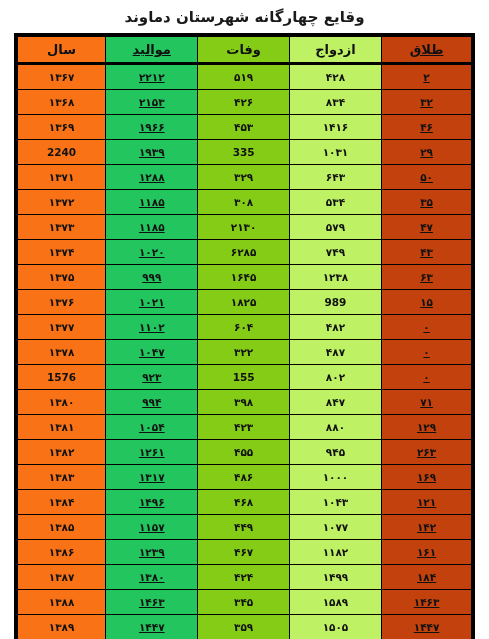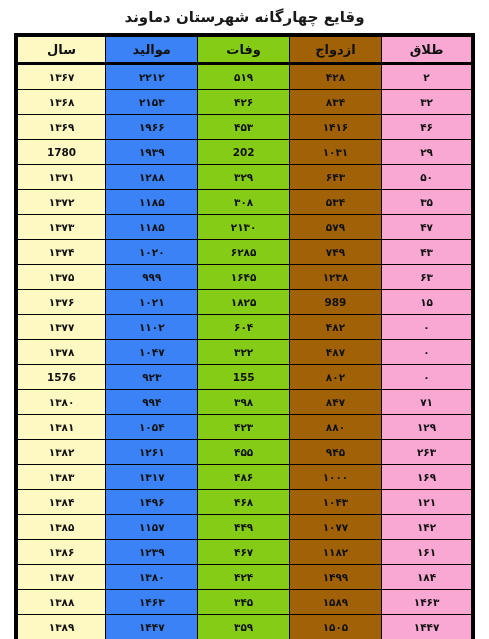--- a/index.html
+++ b/index.html
@@ -67,25 +67,25 @@
     border-bottom: 3px solid #000000;
   }
 
   
   col.c-divorce  { width: 20.0%; }
   col.c-marriage { width: 20.2%; }
   col.c-deaths   { width: 20.0%; }
   col.c-births   { width: 20.2%; }
   col.c-year     { width: 19.6%; }
 
-  .cell-divorce  { background: #f9a8d4; }
-  .cell-marriage { background: #a16207; }
+  .cell-divorce  { background: #c2410c; text-decoration: underline; }
+  .cell-marriage { background: #bef264; }
   .cell-deaths   { background: #84cc16; }
-  .cell-births   { background: #3b82f6; }
-  .cell-year     { background: #fef9c3; }
+  .cell-births   { background: #22c55e; text-decoration: underline; }
+  .cell-year     { background: #f97316; }
 
   table.stats tbody tr td {
     border-top: 1px solid #000000;
     border-bottom: 1px solid #000000;
   }
 </style>
 </head>
 <body>
 
 <div class="page">
@@ -128,23 +128,23 @@
           <tr>
             <td class="cell-divorce">۴۶</td>
             <td class="cell-marriage">۱۴۱۶</td>
             <td class="cell-deaths">۴۵۳</td>
             <td class="cell-births">۱۹۶۶</td>
             <td class="cell-year">۱۳۶۹</td>
           </tr>
           <tr>
             <td class="cell-divorce">۲۹</td>
             <td class="cell-marriage">۱۰۳۱</td>
-            <td class="cell-deaths">202</td>
+            <td class="cell-deaths">335</td>
             <td class="cell-births">۱۹۳۹</td>
-            <td class="cell-year">1780</td>
+            <td class="cell-year">2240</td>
           </tr>
           <tr>
             <td class="cell-divorce">۵۰</td>
             <td class="cell-marriage">۶۴۳</td>
             <td class="cell-deaths">۳۲۹</td>
             <td class="cell-births">۱۲۸۸</td>
             <td class="cell-year">۱۳۷۱</td>
           </tr>
           <tr>
             <td class="cell-divorce">۳۵</td>

